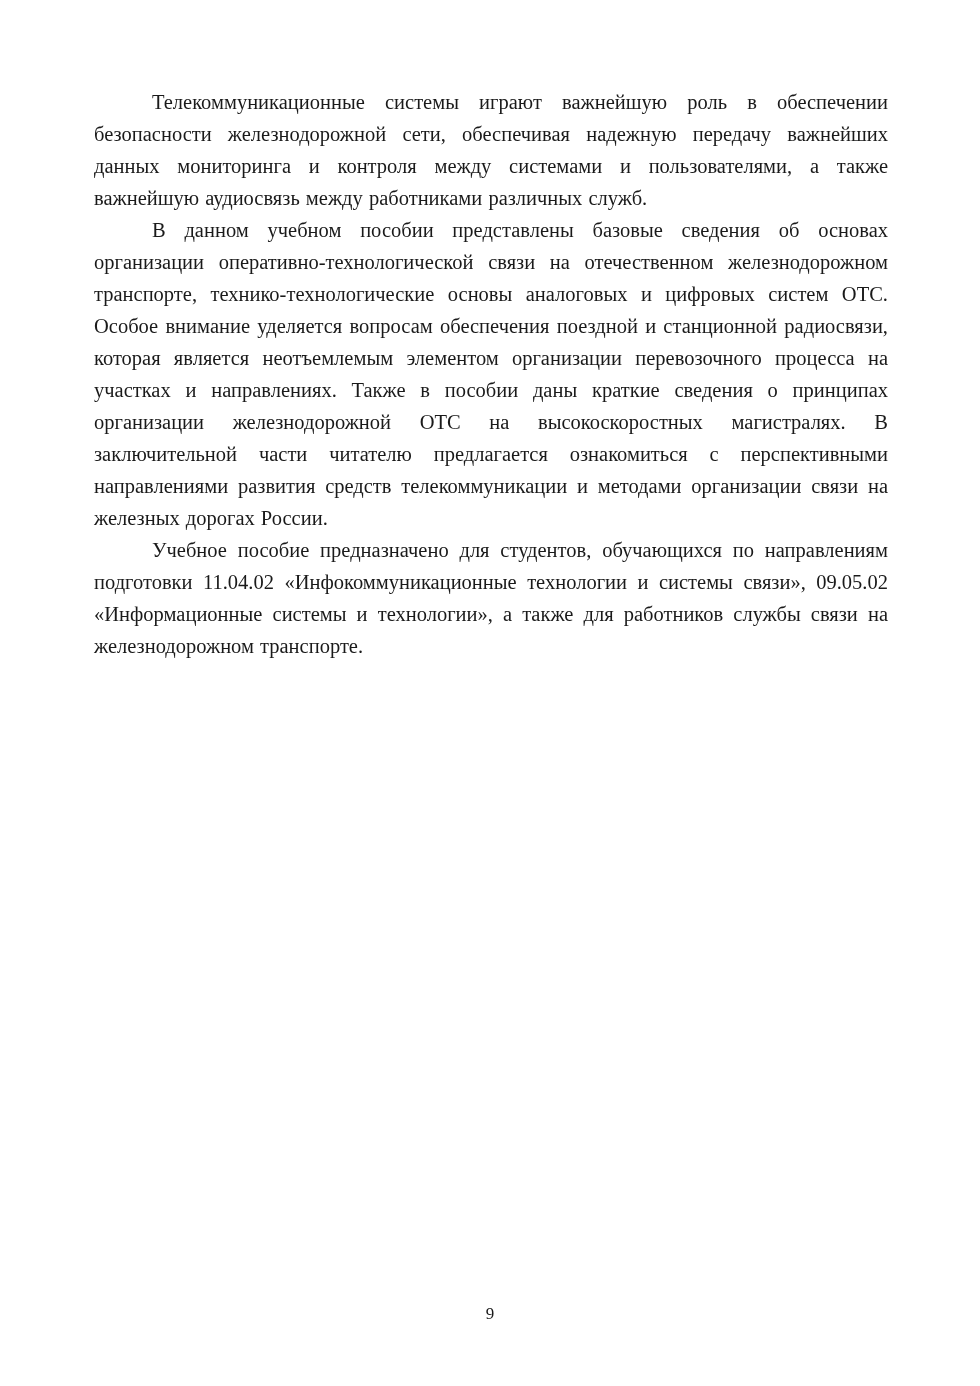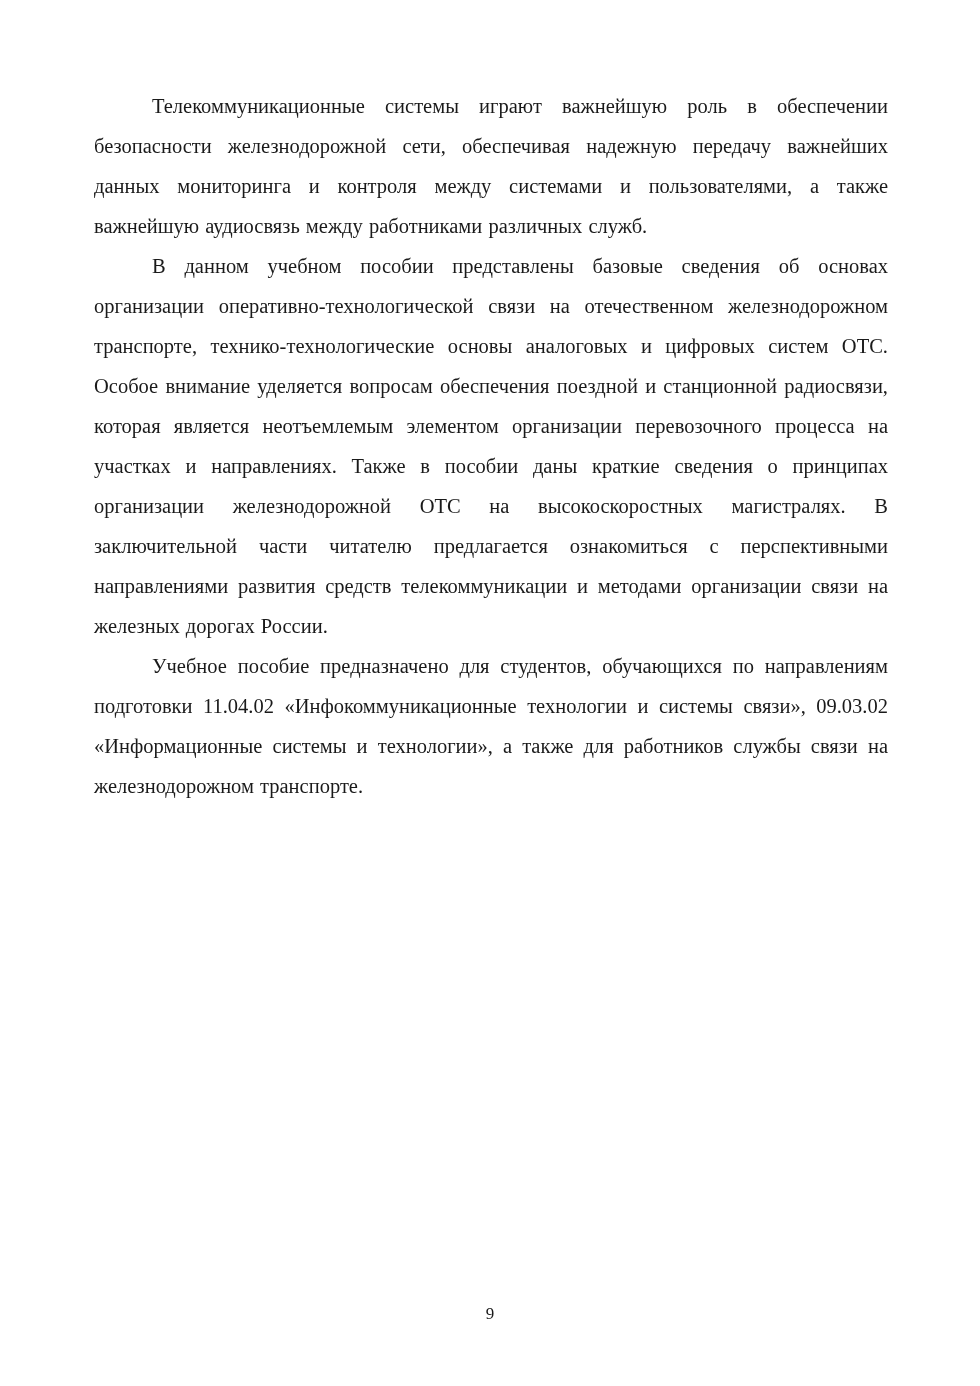--- a/index.html
+++ b/index.html
@@ -19,21 +19,21 @@
   }
   .text-block {
     position: absolute;
     top: 86px;
     left: 94px;
     right: 92px;
   }
   .text-block p {
     margin: 0;
     font-size: 20.5px;
-    line-height: 40px;
+    line-height: 32px;
     text-align: justify;
     text-indent: 58px;
     word-spacing: 1px;
   }
   .page-number {
     position: absolute;
     bottom: 62px;
     left: 0;
     width: 100%;
     text-align: center;
@@ -42,16 +42,16 @@
     color: #1a1a1a;
   }
 </style>
 </head>
 <body>
 
 <div class="page">
   <div class="text-block">
     <p>Телекоммуникационные системы играют важнейшую роль в обеспечении безопасности железнодорожной сети, обеспечивая надежную передачу важнейших данных мониторинга и контроля между системами и пользователями, а также важнейшую аудиосвязь между работниками различных служб.</p>
     <p>В данном учебном пособии представлены базовые сведения об основах организации оперативно-технологической связи на отечественном железнодорожном транспорте, технико-технологические основы аналоговых и цифровых систем ОТС. Особое внимание уделяется вопросам обеспечения поездной и станционной радиосвязи, которая является неотъемлемым элементом организации перевозочного процесса на участках и направлениях. Также в пособии даны краткие сведения о принципах организации железнодорожной ОТС на высокоскоростных магистралях. В заключительной части читателю предлагается ознакомиться с перспективными направлениями развития средств телекоммуникации и методами организации связи на железных дорогах России.</p>
-    <p>Учебное пособие предназначено для студентов, обучающихся по направлениям подготовки 11.04.02 «Инфокоммуникационные технологии и системы связи», 09.03.02 «Информационные системы и технологии», а также для работников службы связи на железнодорожном транспорте.</p>
+    <p>Учебное пособие предназначено для студентов, обучающихся по направлениям подготовки 11.04.02 «Инфокоммуникационные технологии и системы связи», 09.05.02 «Информационные системы и технологии», а также для работников службы связи на железнодорожном транспорте.</p>
   </div>
   <div class="page-number">9</div>
 </div>
 
 </body></html>

